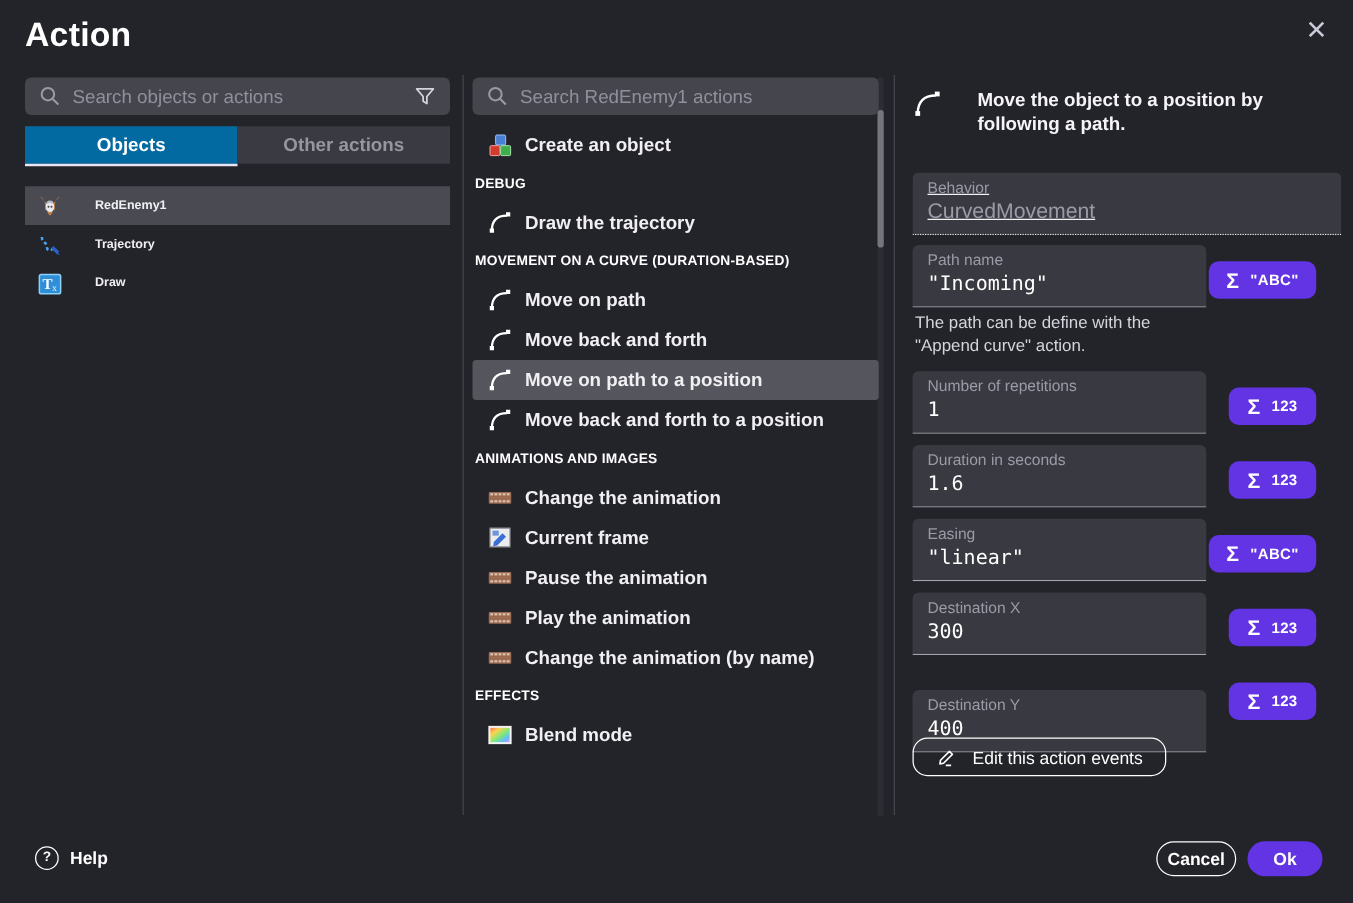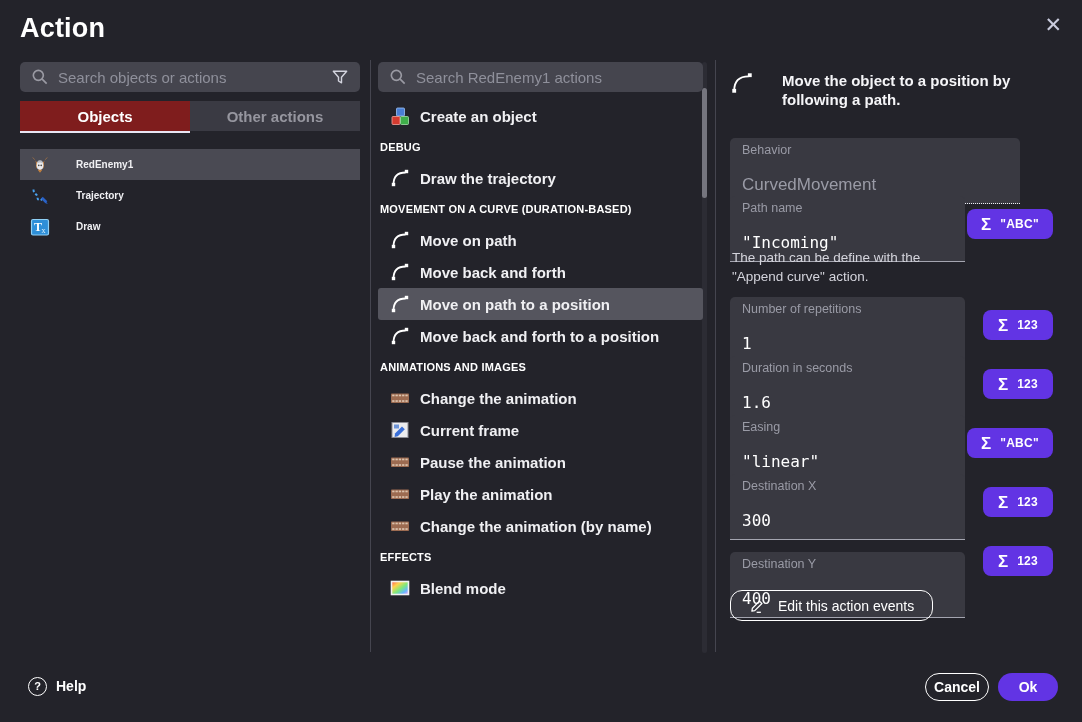--- a/index.html
+++ b/index.html
@@ -29,21 +29,21 @@
   .searchbox input::placeholder { color:#8f909b; }
 
   
   .left-panel  { left:20px;  top:62px; width:340px; }
   .tabs { display:flex; margin-top:9px; height:30px; }
   .tab {
     flex:1; display:flex; align-items:center; justify-content:center;
     font-size:15px; font-weight:700; background:#3a3a43; color:#96969f;
     border:none; cursor:pointer; position:relative;
   }
-  .tab.sel { background:#7f1d1d; color:#ffffff; }
+  .tab.sel { background:#0369a1; color:#ffffff; }
   .tab.sel::after { content:""; position:absolute; left:0; right:0; bottom:-2px; height:2px; background:#e8e6f4; }
   .obj-list { margin-top:18px; }
   .obj-row { height:31px; display:flex; align-items:center; gap:10px; padding-left:10px; cursor:pointer; }
   .obj-row.sel { background:#4a4a53; }
   .obj-row .lbl { font-size:10px; font-weight:700; color:#f0f0f3;margin-left:16px; }
   .icon20 { width:20px; height:20px; flex:0 0 20px; display:inline-block; }
 
   
   .vdiv { top:60px; width:1px; height:592px; background:#45454f; }
   .sb-track { left:702px; top:62px; width:5px; height:591px; background:#2c2c34; border-radius:3px; }
@@ -62,23 +62,23 @@
   .right-panel { left:730px; top:62px; width:323px; height:570px; }
   .desc-row { position:absolute; top:9px; left:0; display:flex; gap:28px; }
   .desc-text { width:282px; font-size:15px; font-weight:700; color:#f5f5f8; line-height:19px; }
 
   .fgroup { position:absolute; left:0; }
   .fbox {
     background:#393941; border-radius:5px 5px 0 0;
     border-bottom:1px solid #a4a5b0; padding:5px 12px 7px;
   }
   .fbox.w235 { width:235px; }
-  .fbox.full { width:290px; border-bottom:1px dotted #eceef5; }
+  .fbox.full { width:343px; border-bottom:1px dotted #eceef5;text-decoration:underline; }
   .flabel { font-size:12.5px; color:#9a9ba6; line-height:15px; }
-  .fvalue { font-size:16px; color:#ffffff; line-height:22px; font-family:"DejaVu Sans Mono", monospace;margin-top:16px; }
+  .fvalue { font-size:16px; color:#ffffff; line-height:22px; font-family:"DejaVu Sans Mono", monospace; }
   .fvalue.plain { font-family:"Liberation Sans",sans-serif; font-size:17px; }
   .fvalue.dim { color:#9a9ba6; }
 
   .helper { position:absolute; left:2px; width:250px; font-size:13.5px; color:#d4d4dc; line-height:19px; }
 
   .exprbtn {
     position:absolute; right:0; height:30px; border:none; border-radius:8px;
     background:#6234e4; color:#ffffff; cursor:pointer;
     display:flex; align-items:center; justify-content:center; gap:9px;
     font-family:"Liberation Sans",sans-serif;

